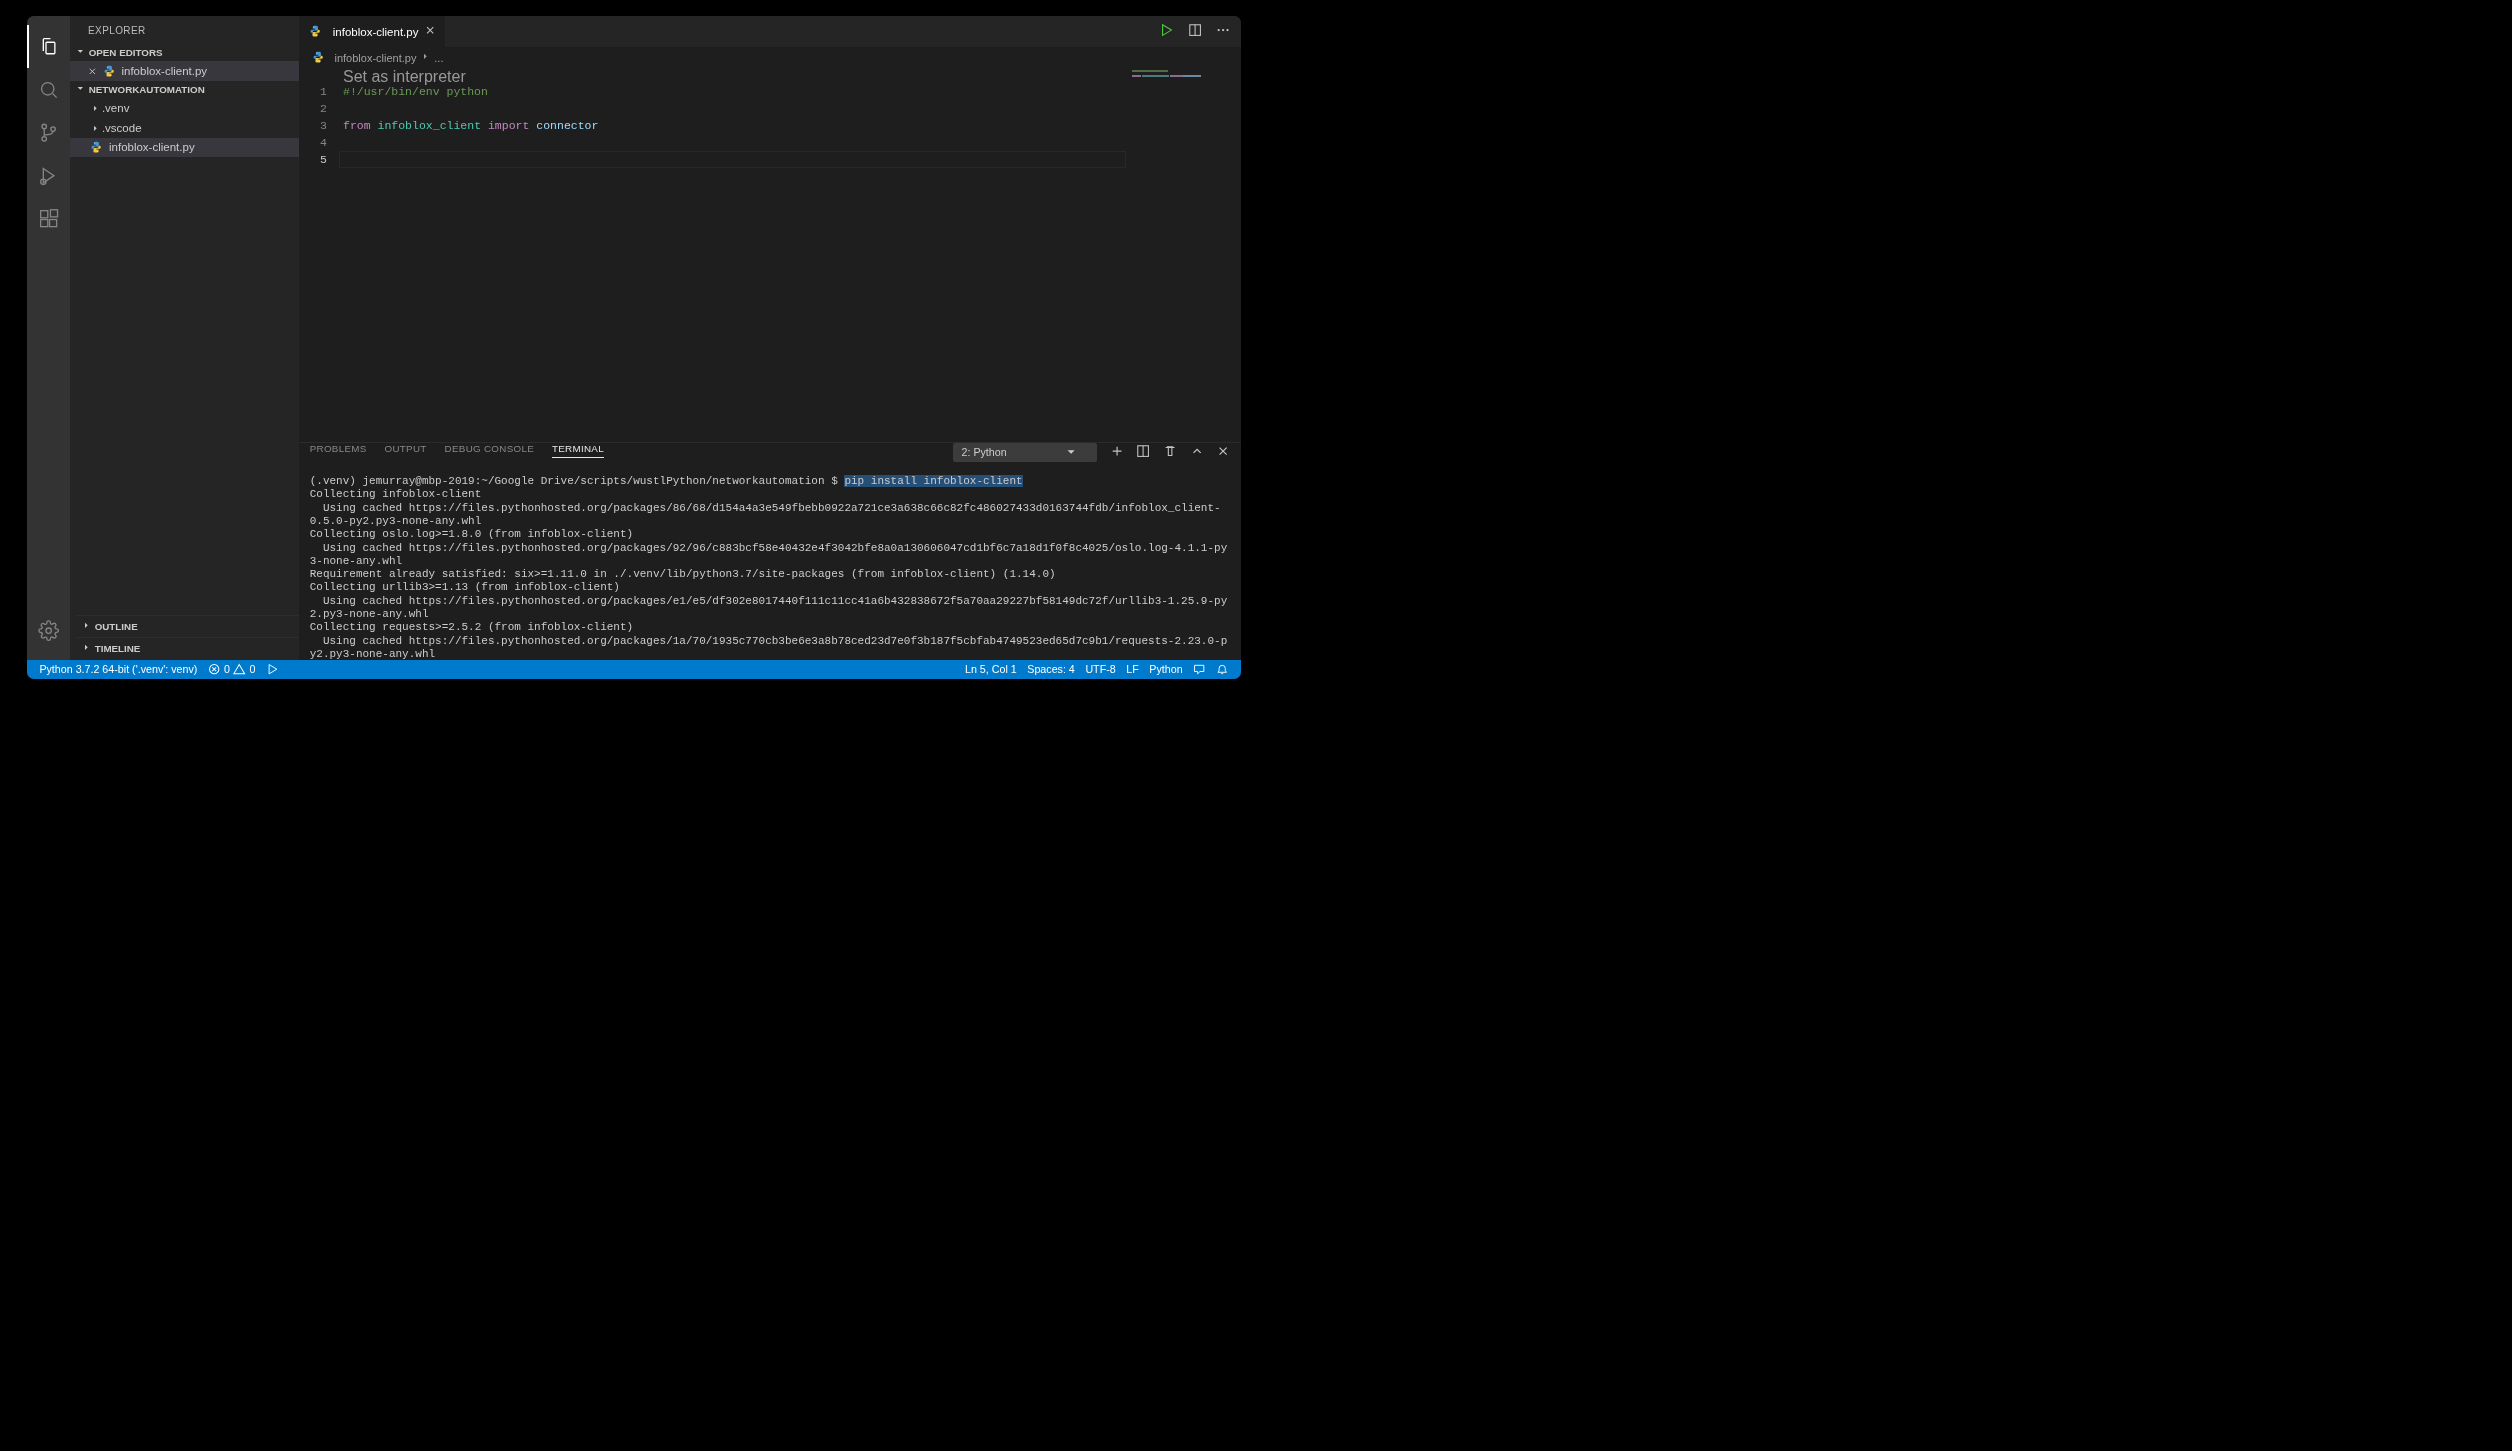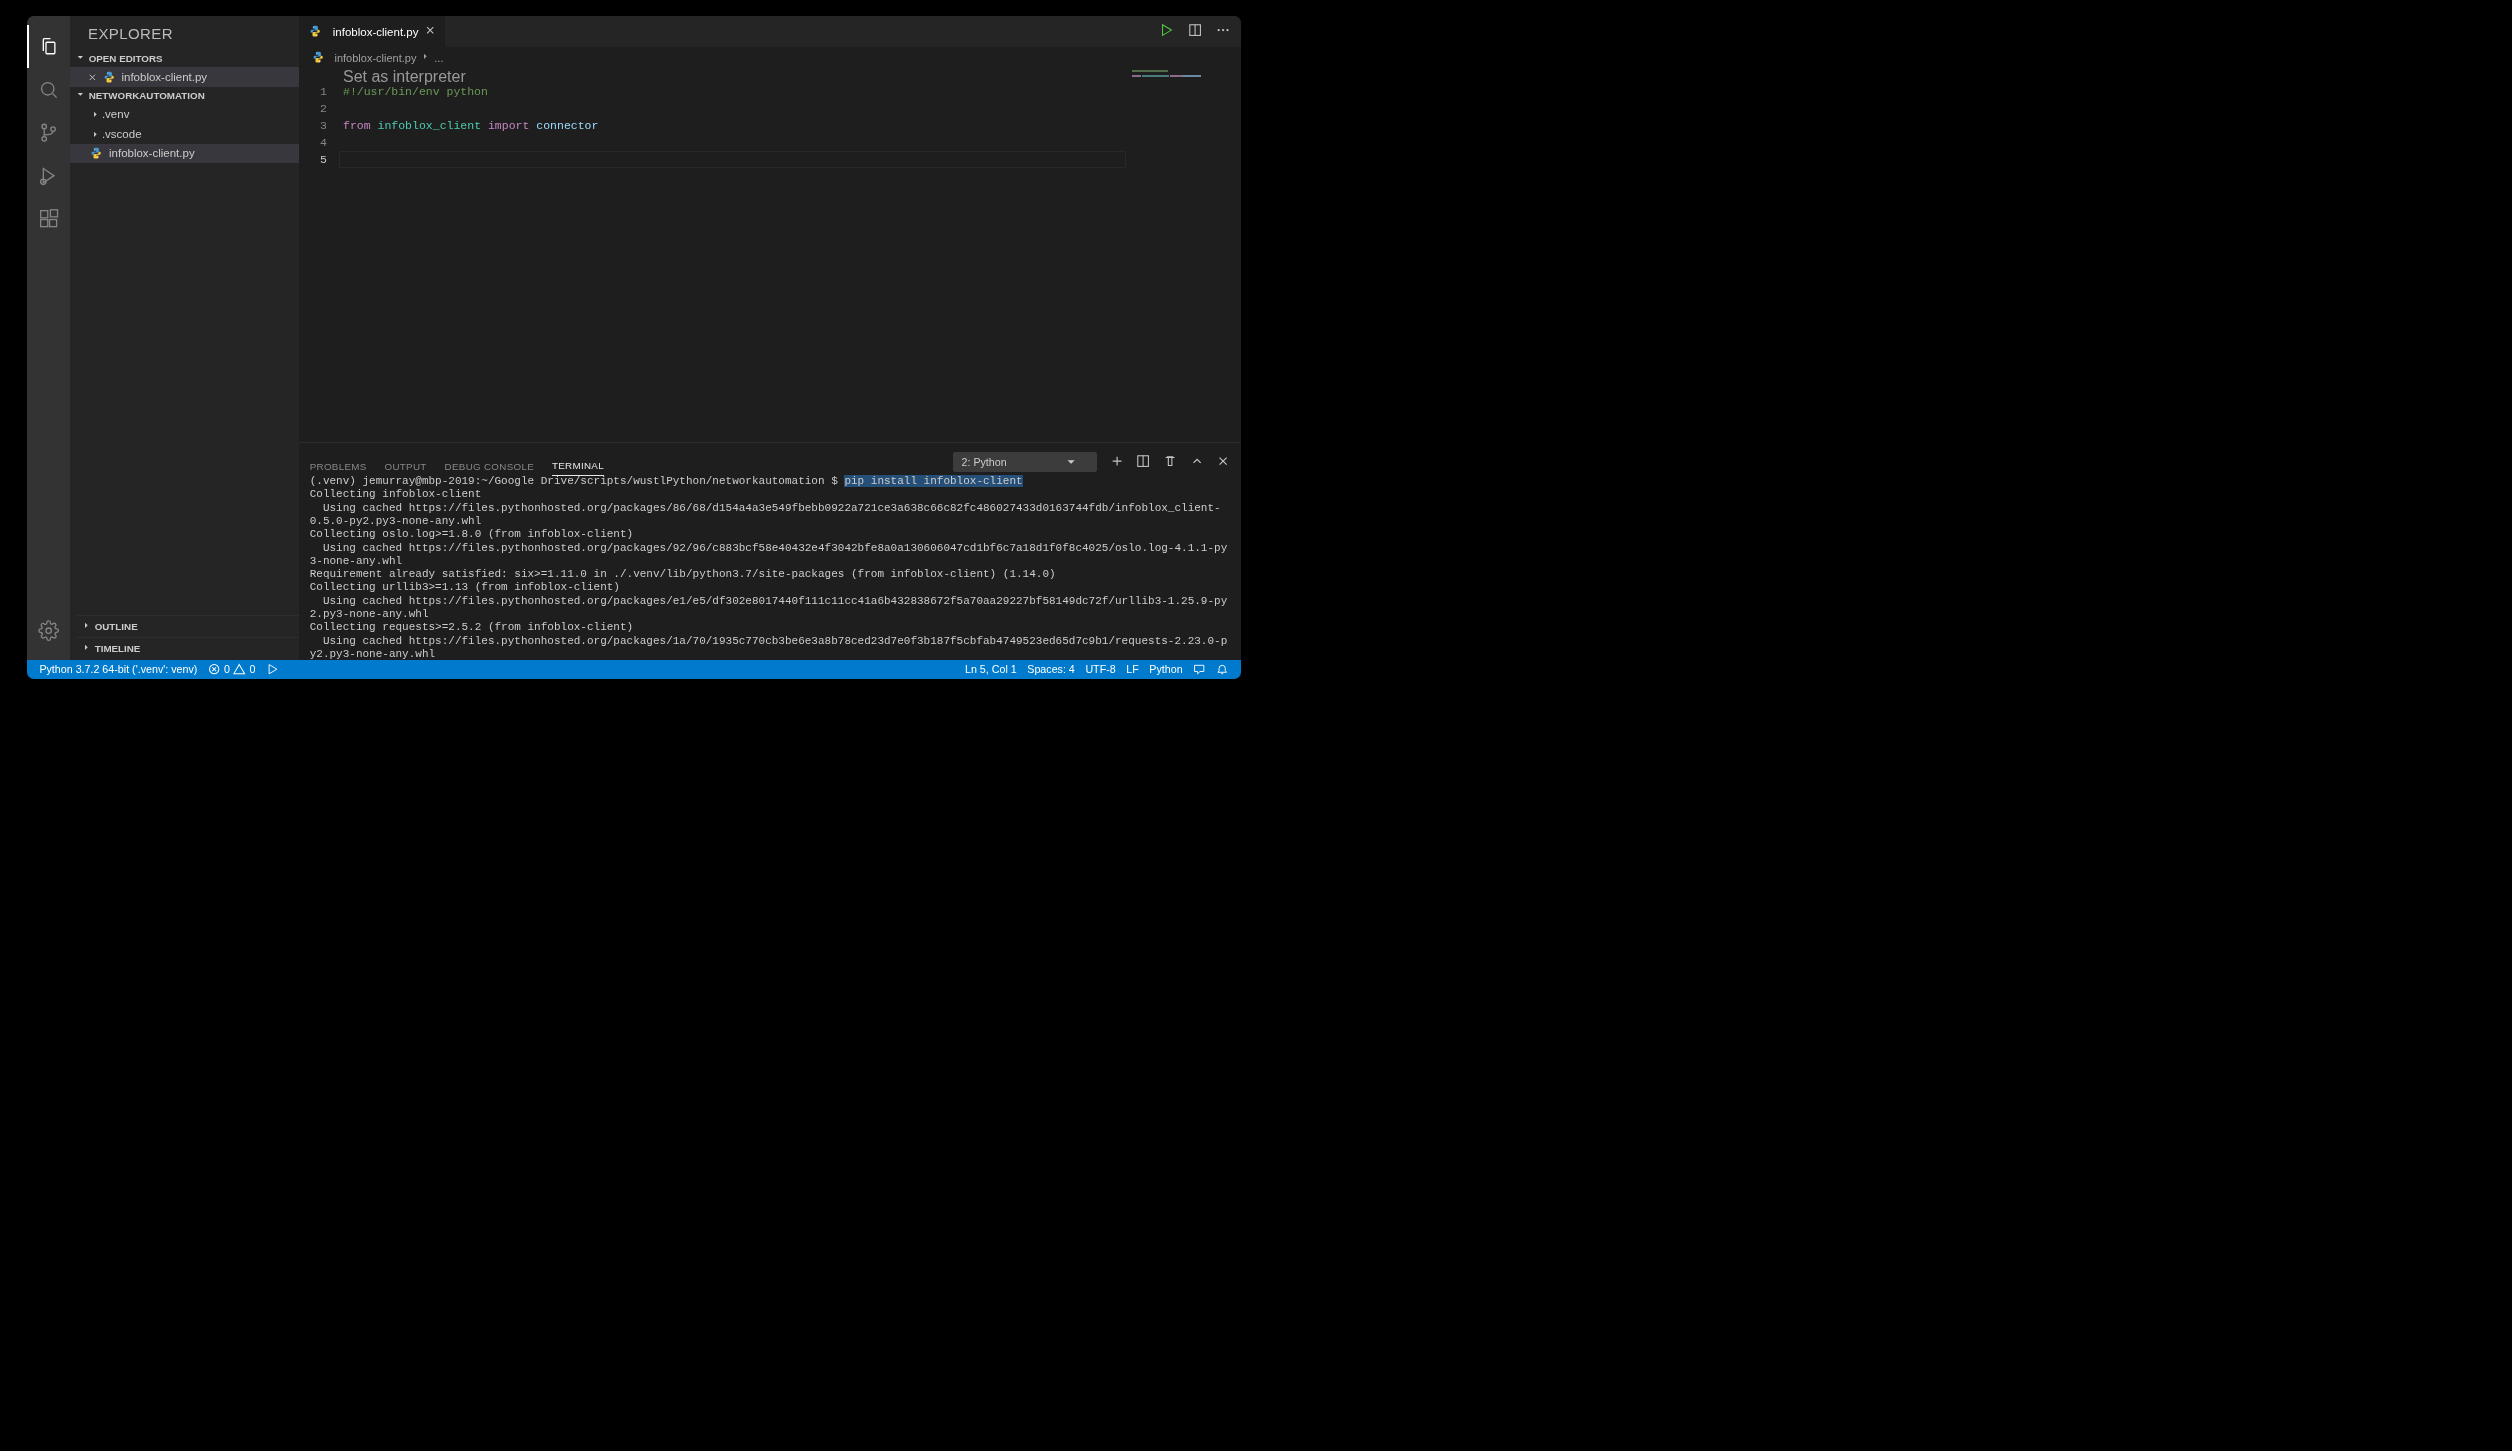--- a/index.html
+++ b/index.html
@@ -91,21 +91,21 @@
 .activity-item svg { width: 21.3px; height: 21.3px; }
 .sidebar {
   width: 229px;
   background: #252526;
   display: flex;
   flex-direction: column;
   color: #cccccc;
   min-height: 0;
 }
 .sidebar-header {
-  font-size: 15px;
+  font-size: 10px;
   letter-spacing: 0.4px;
   color: #bbbbbb;
   padding: 9px 14.2px 7.1px 18px;
 }
 .section-header {
   font-size: 9.8px;
   font-weight: 700;
   color: #cccccc;
   padding: 2.7px 5.3px;
   display: flex;
@@ -256,21 +256,21 @@
 .panel {
   height: 218px;
   border-top: 0.9px solid #2b2b2b;
   background: #1e1e1e;
   display: flex;
   flex-direction: column;
 }
 .panel-tabs {
   height: 29px;
   display: flex;
-  align-items: flex-end;
+  align-items: flex-start;
   padding: 0 10.7px;
   gap: 18px;
   font-size: 9.8px;
 }
 .panel-tab {
   color: #888;
   cursor: pointer;
   letter-spacing: 0.3px;
 }
 .panel-tab.active {

